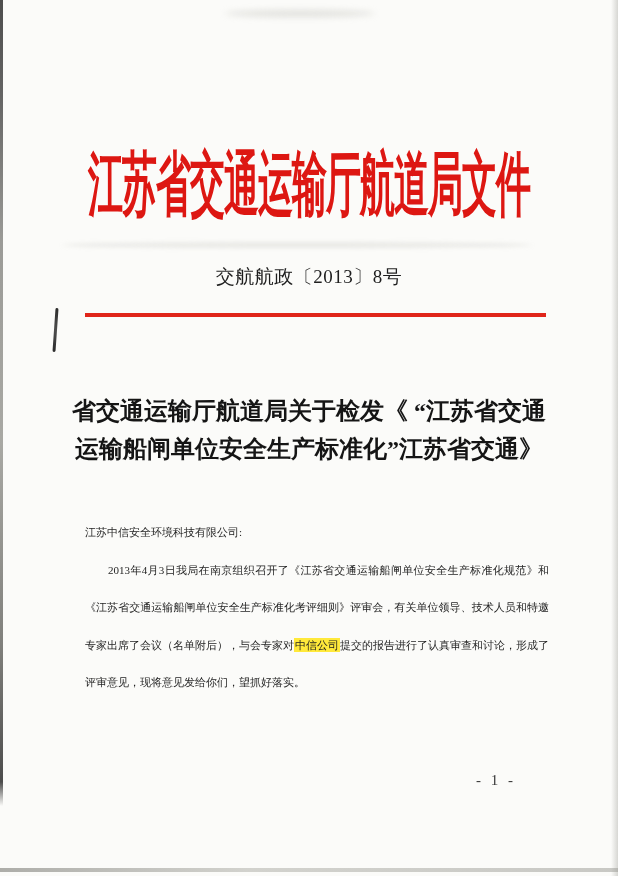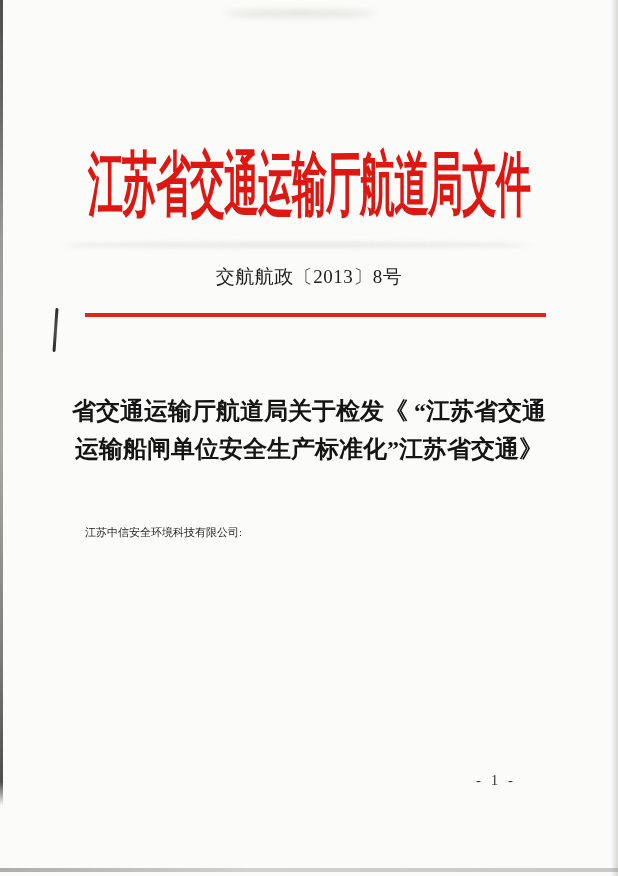--- a/index.html
+++ b/index.html
@@ -146,17 +146,18 @@
 
   <div class="red-rule"></div>
 
   <div class="headline">
     <div>省交通运输厅航道局关于检发《 “江苏省交通</div>
     <div>运输船闸单位安全生产标准化”江苏省交通》</div>
   </div>
 
   <div class="body-block">
     <div class="addressee">江苏中信安全环境科技有限公司:</div>
+    <p><span>2013年4月3日我局在南京组织召开了《江苏省交通运输船闸单位安全生产标准化规范》和《江苏省交通运输船闸单位安全生产标准化考评细则》评审会，有关单位领导、技术人员和特邀专家出席了会议（名单附后），与会专家对</span><span class="hl">中信公司</span><span>提交的报告进行了认真审查和讨论，形成了评审意见，现将意见发给你们，望抓好落实。</span></p>
   </div>
 
   <div class="page-number">- 1 -</div>
 
 </div>
 
 </body></html>

